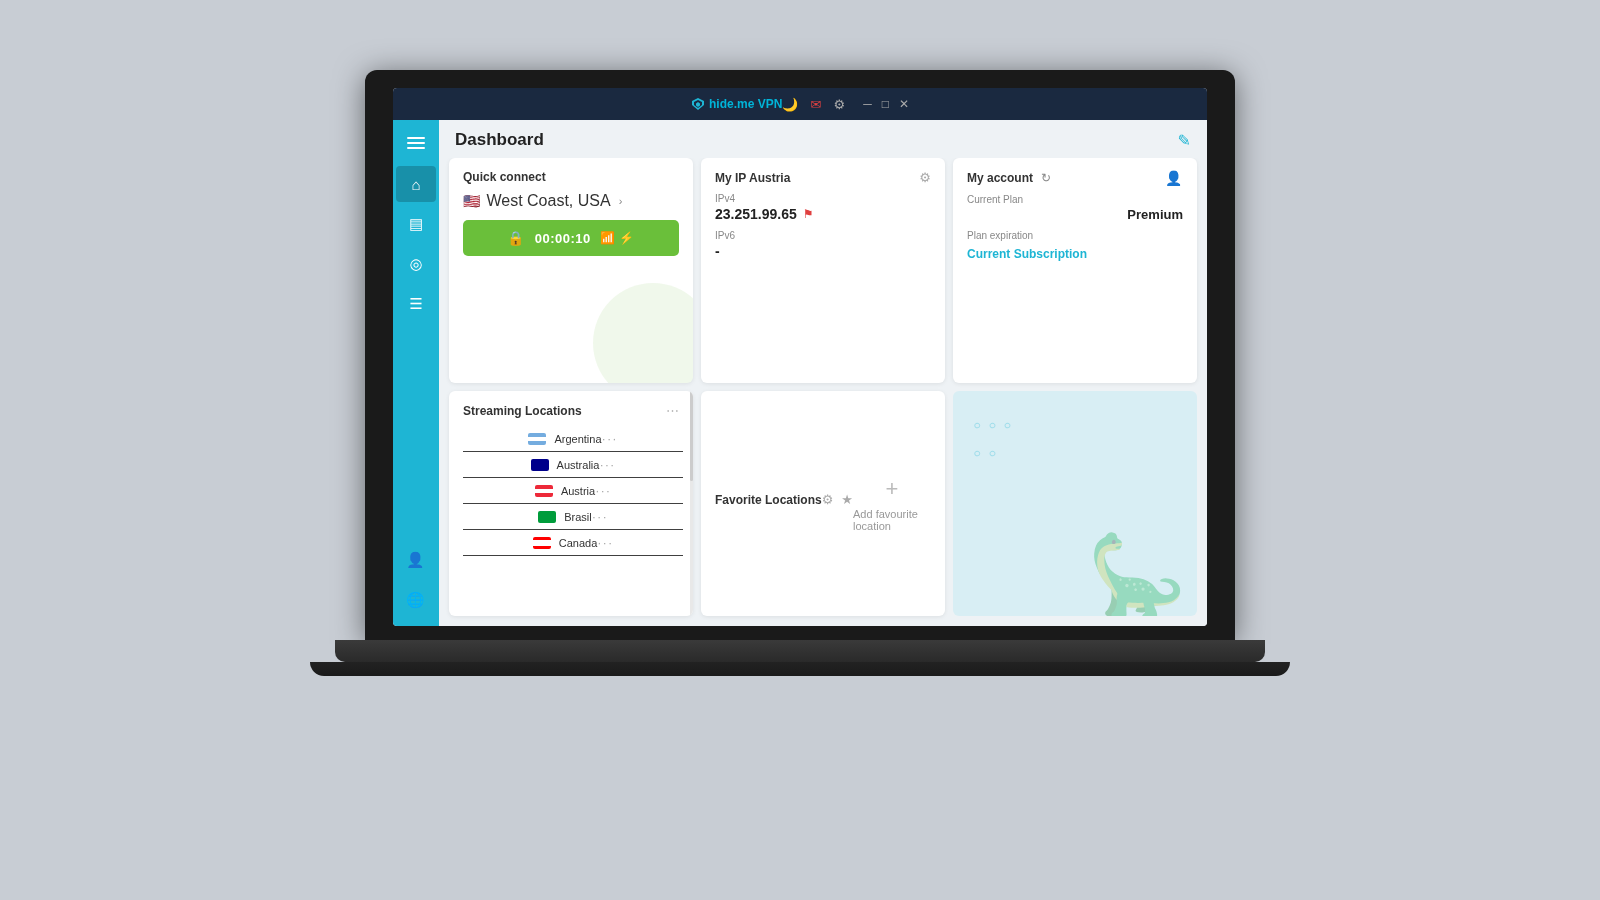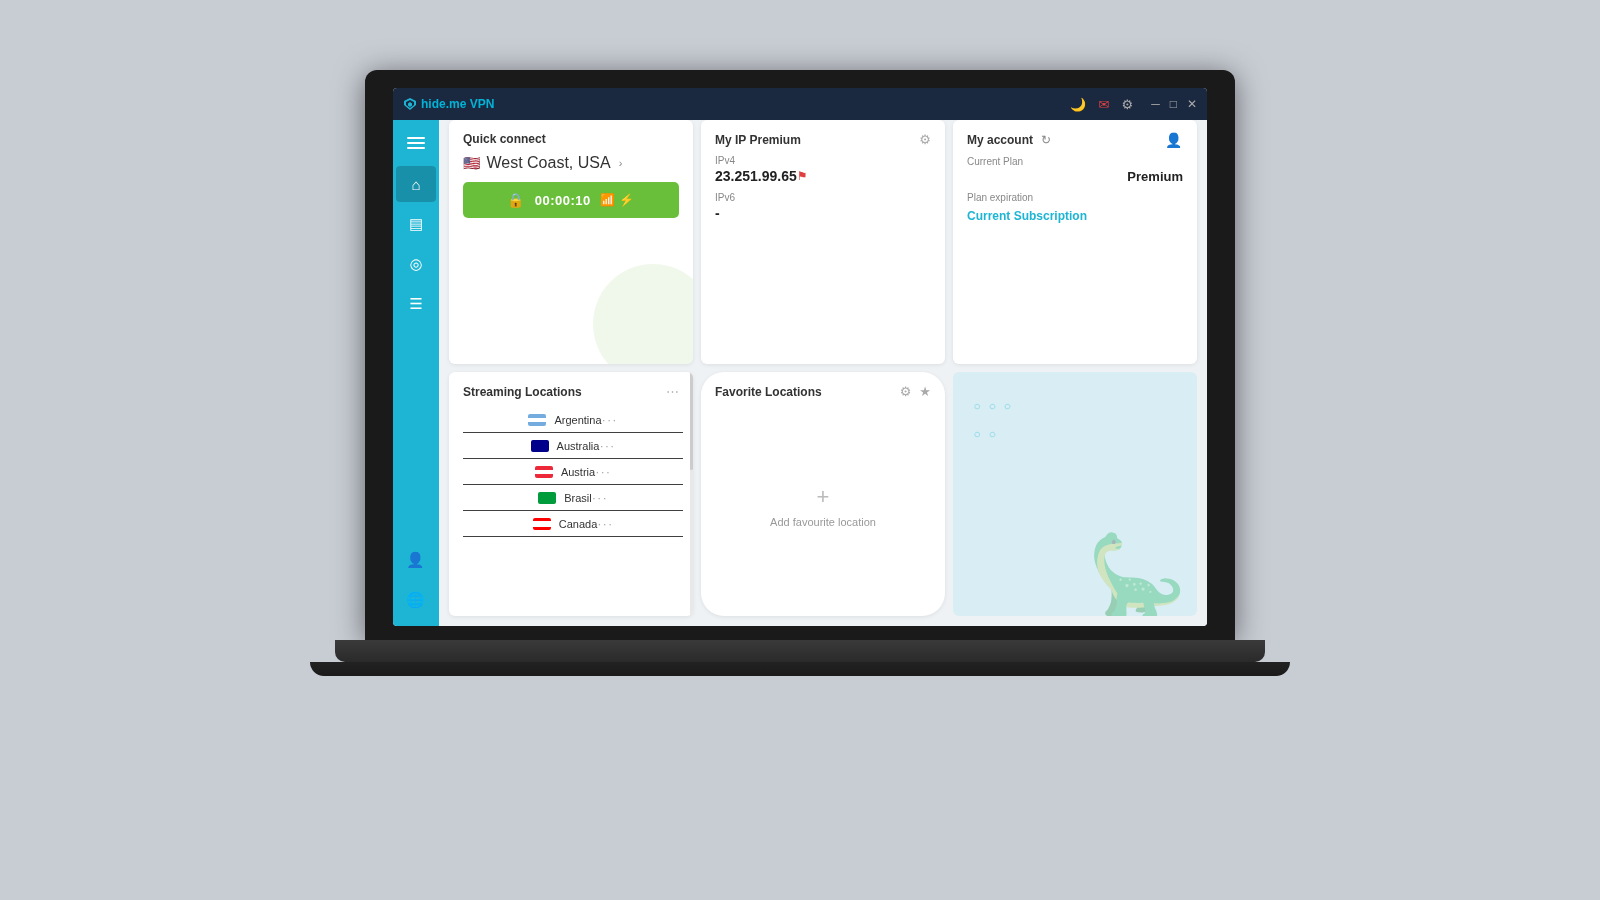--- a/index.html
+++ b/index.html
@@ -52,21 +52,21 @@
       background: linear-gradient(180deg, #222, #1a1a1a);
       border-radius: 0 0 20px 20px;
     }
 
     
     .title-bar {
       height: 32px;
       background: #1a2940;
       display: flex;
       align-items: center;
-      justify-content: space-between;
+      justify-content: center;
       padding: 4px 10px;
       flex-shrink: 0;
     }
     .title-bar-left {
       display: flex;
       align-items: center;
       gap: 6px;
     }
     .title-bar-logo {
       color: #00b4d8;
@@ -274,20 +274,21 @@
 
     
     .ip-label {
       font-size: 10px;
       color: #888;
       margin-bottom: 2px;
     }
     .ip-row {
       display: flex;
       align-items: center;
+      gap: 6px;
       margin-bottom: 8px;
     }
     .ip-value {
       font-size: 14px;
       font-weight: 600;
       color: #222;
     }
     .ip-flag {
       color: #e04040;
       font-size: 12px;
@@ -374,22 +375,21 @@
     .loc-dots {
       color: #aaa;
       font-size: 13px;
       letter-spacing: 1px;
       cursor: pointer;
     }
 
     
     .fav-card {
       display: flex;
-      flex-direction: column;
-      border-radius: 23px;
+      flex-direction: row;
     }
     .add-fav-btn {
       flex: 1;
       display: flex;
       flex-direction: column;
       align-items: center;
       justify-content: center;
       gap: 6px;
       cursor: pointer;
       color: #aaa;
@@ -496,20 +496,24 @@
           </div>
           <div class="sidebar-item" style="margin-top:auto;">
             <span>👤</span>
           </div>
           <div class="sidebar-item">
             <span>🌐</span>
           </div>
         </div>
 
         <div class="main-content">
+          <div class="main-header">
+            <span class="main-title">Dashboard</span>
+            <span class="edit-icon">✎</span>
+          </div>
 
           <div class="dashboard-grid">
 
             <div class="card quick-connect-card">
               <div class="card-header">
                 <span class="card-title">Quick connect</span>
               </div>
               <div class="location-row">
                 <span class="flag-icon">🇺🇸</span>
                 <span class="location-name">West Coast, USA</span>
@@ -521,21 +525,21 @@
                 <div class="connect-btn-icons">
                   <span>📶</span>
                   <span>⚡</span>
                 </div>
               </div>
               <div class="bg-circle"></div>
             </div>
 
             <div class="card">
               <div class="card-header">
-                <span class="card-title">My IP Premium</span>
+                <span class="card-title">My IP Austria</span>
                 <span class="card-icon">⚙</span>
               </div>
               <div class="ip-label">IPv4</div>
               <div class="ip-row">
                 <span class="ip-value">23.251.99.65</span>
                 <span class="ip-flag">⚑</span>
               </div>
               <div class="ip-label">IPv6</div>
               <div class="ip-row">
                 <span class="ip-value">-</span>

